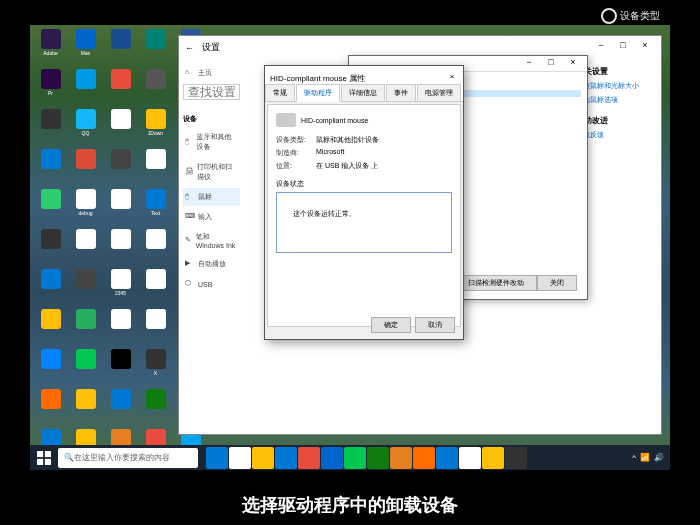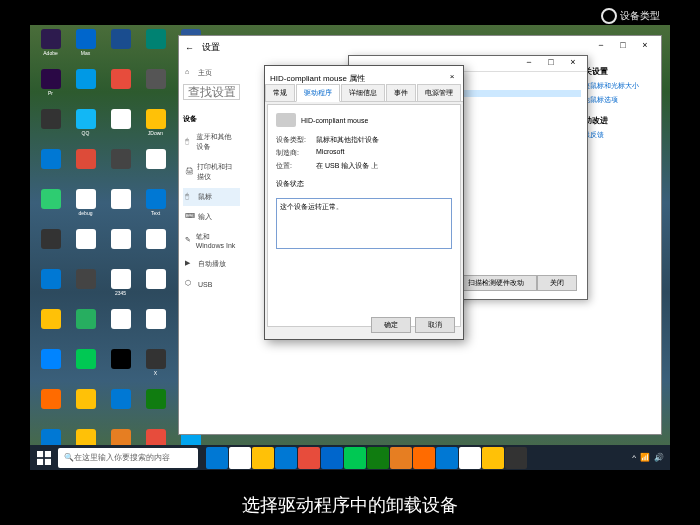--- a/index.html
+++ b/index.html
@@ -31,30 +31,30 @@
 .props-title{height:18px;background:#fff;display:flex;align-items:flex-end;justify-content:space-between;padding:0 5px;font-size:8px}
 .props-tabs{display:flex;border-bottom:1px solid #ccc;background:#fff;font-size:7px}
 .props-tab{padding:3px 7px;border:1px solid #ccc;border-bottom:none;margin-right:1px;background:#f0f0f0;cursor:pointer}
 .props-tab.active{background:#fff;border-bottom:1px solid #fff;margin-bottom:-1px;color:#0066cc}
 .props-body{padding:8px;font-size:7px;background:#fff;height:calc(100% - 50px);border:1px solid #ccc;margin:2px}
 .props-device{display:flex;align-items:center;margin-bottom:8px}
 .props-icon{width:20px;height:14px;background:#ccc;border-radius:2px;margin-right:5px}
 .props-row{display:flex;margin-bottom:3px}
 .props-label{width:40px;color:#333}
 .props-status{margin-top:8px}
-.props-textarea{width:100%;height:51px;border:1px solid #7a9fd4;font-size:7px;padding:3px;margin-top:9px;resize:none}
+.props-textarea{width:100%;height:61px;border:1px solid #7a9fd4;font-size:7px;padding:16px;margin-top:3px;resize:none}
 .props-buttons{position:absolute;bottom:6px;right:8px;display:flex;gap:4px}
 .props-btn{padding:2px 12px;font-size:7px;border:1px solid #adadad;background:#e1e1e1;cursor:pointer}
 .taskbar{position:absolute;bottom:0;left:0;right:0;height:25px;background:#1a2533;display:flex;align-items:center;padding:0 2px}
 .tb-start{width:24px;height:24px;display:flex;align-items:center;justify-content:center;cursor:pointer}
 .tb-search{width:140px;height:20px;background:#fff;border-radius:2px;font-size:8px;color:#666;display:flex;align-items:center;padding:0 6px;margin-left:2px}
 .tb-apps{display:flex;gap:1px;margin-left:8px}
 .tb-app{width:22px;height:22px;border-radius:2px;cursor:pointer}
 .tb-tray{display:flex;align-items:center;gap:4px;margin-left:auto;padding-right:4px}
-.caption{position:absolute;bottom:8px;left:0;right:0;text-align:center;color:#fff;font-size:18px;font-weight:400;text-shadow:1px 1px 3px #000}
+.caption{position:absolute;bottom:8px;left:0;right:0;text-align:center;color:#fff;font-size:18px;font-weight:700;text-shadow:1px 1px 3px #000}
 .watermark{position:absolute;top:8px;right:40px;color:#fff;font-size:10px;opacity:.9;display:flex;align-items:center}
 .watermark::before{content:"";width:12px;height:12px;border:2px solid #fff;border-radius:50%;margin-right:3px}
 .win-controls{display:flex;gap:2px}
 .win-ctrl{width:20px;height:14px;text-align:center;font-size:9px;cursor:pointer}
 </style>
 </head>
 <body>
 
 <div class="frame">
   <div class="desktop-icons">

